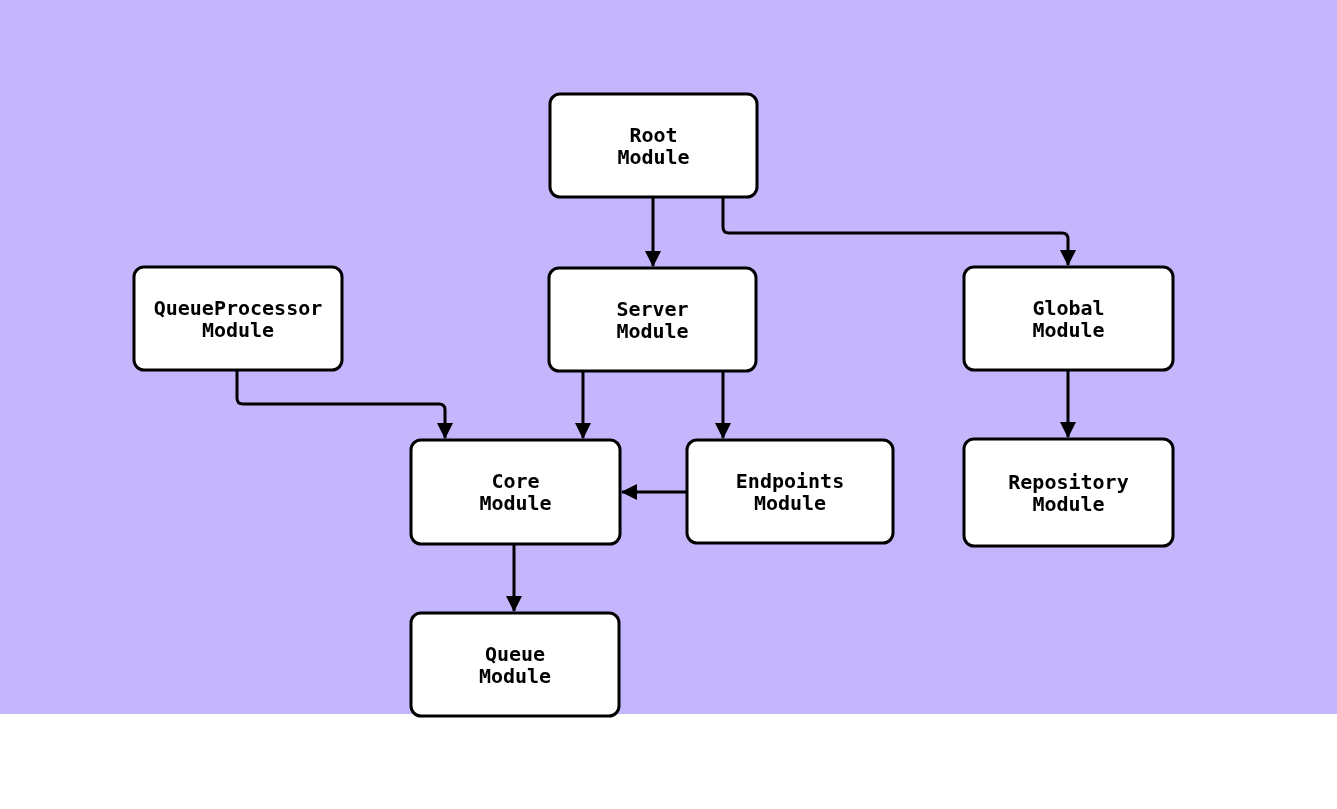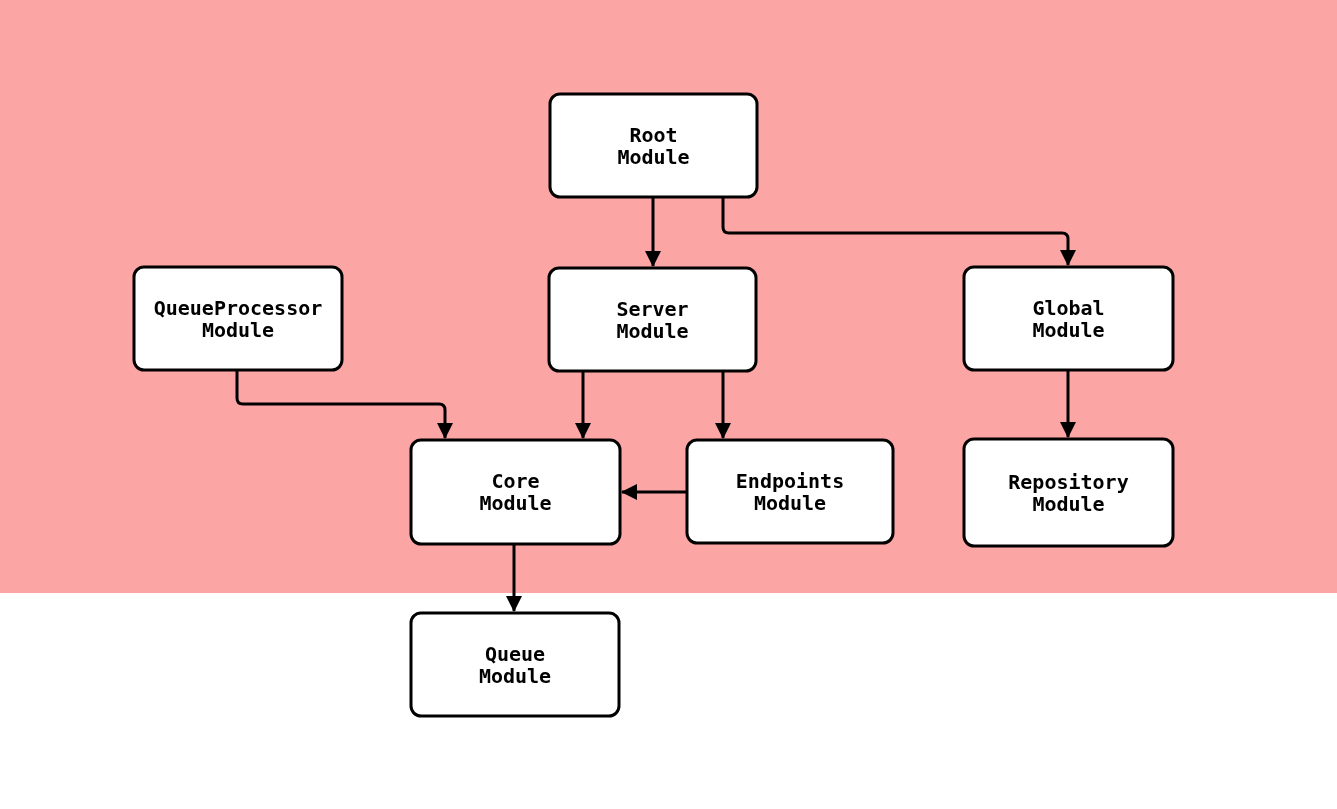--- a/index.html
+++ b/index.html
@@ -7,22 +7,22 @@
     padding: 0;
     background: #ffffff;
     width: 1337px;
     height: 809px;
     overflow: hidden;
     font-family: "DejaVu Sans Mono", monospace;
   }
   #diagram-wrap {
     position: relative;
     width: 1337px;
-    height: 593px;
-    background: #fca5a5;
+    height: 714px;
+    background: #c4b5fd;
   }
   svg {
     display: block;
   }
   .node-rect {
     fill: #ffffff;
     stroke: #000000;
     stroke-width: 3;
   }
   .node-label {

